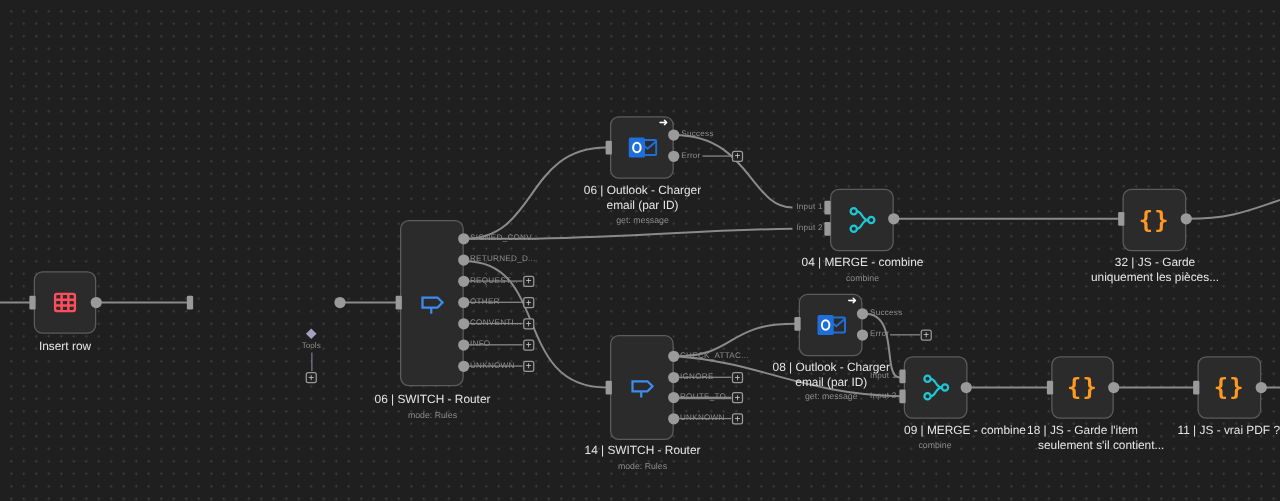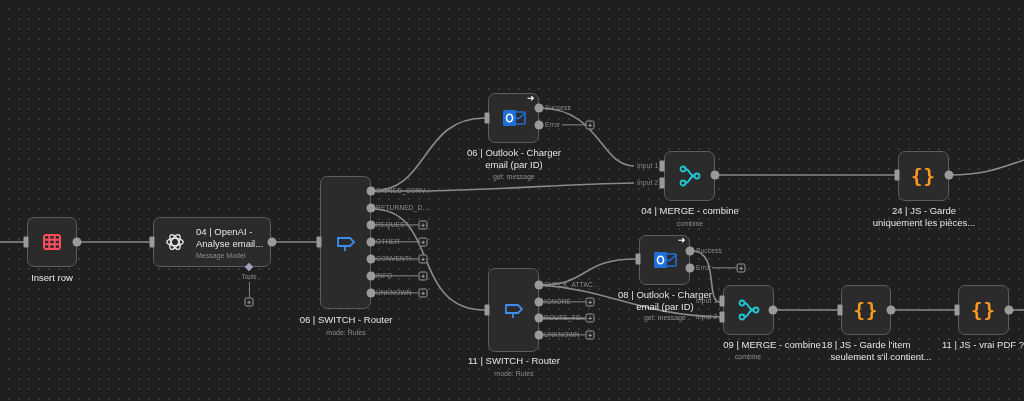--- a/index.html
+++ b/index.html
@@ -88,34 +88,20 @@
     <line x1="1" y1="5.7" x2="17" y2="5.7" stroke="#ff4d5e" stroke-width="2"></line>
     <line x1="1" y1="10.3" x2="17" y2="10.3" stroke="#ff4d5e" stroke-width="2"></line>
     <line x1="6.3" y1="1" x2="6.3" y2="15" stroke="#ff4d5e" stroke-width="2"></line>
     <line x1="11.7" y1="1" x2="11.7" y2="15" stroke="#ff4d5e" stroke-width="2"></line>
   </svg>
 </div>
 <div class="in-handle" style="left:26px;top:242px;"></div>
 <div class="out-handle" style="left:77px;top:242px;"></div>
 <div class="node-label" style="left:52px;top:272px;">Insert row</div>
 
-<div class="node wide" style="left:153px;top:217px;width:118px;height:50px;">
-  <svg width="22" height="22" viewBox="0 0 24 24">
-    <g fill="none" stroke="#e6e6e6" stroke-width="1.5">
-      <ellipse cx="12" cy="12" rx="9" ry="4" transform="rotate(0 12 12)"></ellipse>
-      <ellipse cx="12" cy="12" rx="9" ry="4" transform="rotate(60 12 12)"></ellipse>
-      <ellipse cx="12" cy="12" rx="9" ry="4" transform="rotate(120 12 12)"></ellipse>
-    </g>
-  </svg>
-  <div class="wide-text">
-    <div class="t">04 | OpenAI -</div>
-    <div class="t">Analyse email...</div>
-    <div class="s">Message Model</div>
-  </div>
-</div>
 <div class="in-handle" style="left:152px;top:242px;"></div>
 <div class="out-handle" style="left:272px;top:242px;"></div>
 <div class="diamond" style="left:249px;top:267px;"></div>
 <div class="tools-label" style="left:249px;top:273px;">Tools</div>
 <div class="vstub" style="left:248.5px;top:282px;height:15px;"></div>
 <div class="plus-btn" style="left:249px;top:302px;">+</div>
 
 <div class="node" style="left:320px;top:176px;width:51px;height:133px;">
   <svg width="20" height="18" viewBox="0 0 20 18">
     <path d="M2,4 L14,4 L18,8 L14,12 L2,12 Z" fill="none" stroke="#3d8cf0" stroke-width="1.8"></path>
@@ -189,31 +175,31 @@
 <div class="in-handle" style="left:662px;top:183px;"></div>
 <div class="out-handle" style="left:715px;top:175px;"></div>
 <div class="node-label" style="left:690px;top:205px;">04 | MERGE - combine</div>
 <div class="node-sub" style="left:690px;top:219px;">combine</div>
 
 <div class="node" style="left:898px;top:151px;width:51px;height:50px;">
   <span class="icon-js">{}</span>
 </div>
 <div class="in-handle" style="left:897px;top:175px;"></div>
 <div class="out-handle" style="left:949px;top:175px;"></div>
-<div class="node-label" style="left:924px;top:205px;">24 | JS - Garde</div>
+<div class="node-label" style="left:924px;top:205px;">32 | JS - Garde</div>
 <div class="node-label" style="left:924px;top:217px;">uniquement les pièces...</div>
 
 <div class="node" style="left:488px;top:268px;width:51px;height:84px;">
   <svg width="20" height="18" viewBox="0 0 20 18">
     <path d="M2,4 L14,4 L18,8 L14,12 L2,12 Z" fill="none" stroke="#3d8cf0" stroke-width="1.8"></path>
     <line x1="9" y1="12" x2="9" y2="17" stroke="#3d8cf0" stroke-width="1.8"></line>
   </svg>
 </div>
 <div class="in-handle" style="left:487px;top:310px;"></div>
-<div class="node-label" style="left:514px;top:355px;">11 | SWITCH - Router</div>
+<div class="node-label" style="left:514px;top:355px;">14 | SWITCH - Router</div>
 <div class="node-sub" style="left:514px;top:369px;">mode: Rules</div>
 <div id="switch11-ports">
       <div class="out-handle" style="left: 539px; top: 285px;"></div>
       <div class="port-label" style="left: 544px; top: 285px;">CHECK_ATTAC...</div>
       <div class="out-handle" style="left: 539px; top: 301.7px;"></div>
       <div class="port-label" style="left: 544px; top: 301.7px;">IGNORE</div>
       <div class="stub" style="left: 543px; top: 301.7px; width: 42px;"></div>
       <div class="plus-btn" style="left: 590px; top: 301.7px;">+</div>
       <div class="out-handle" style="left: 539px; top: 318.4px;"></div>
       <div class="port-label" style="left: 544px; top: 318.4px;">ROUTE_TO...</div>

